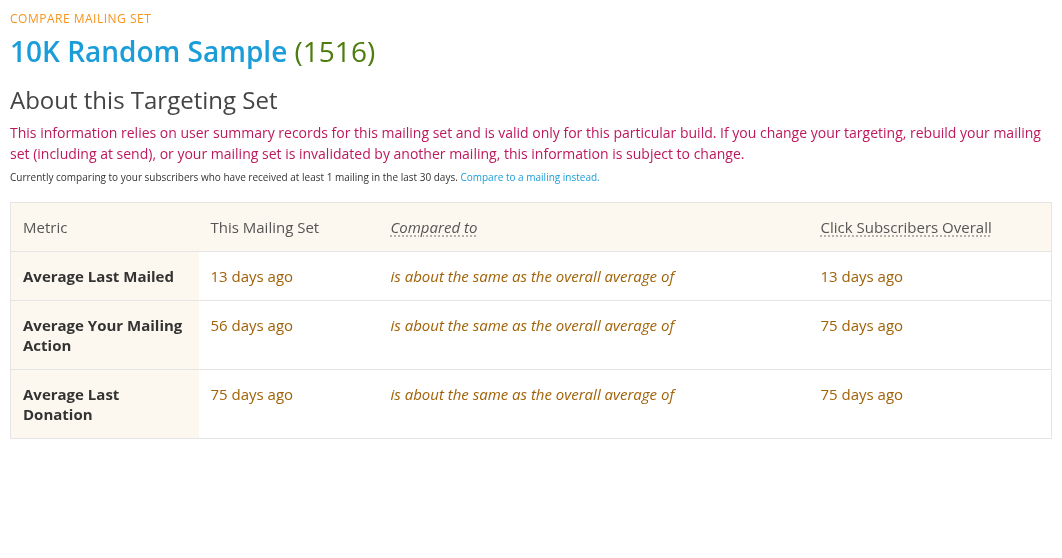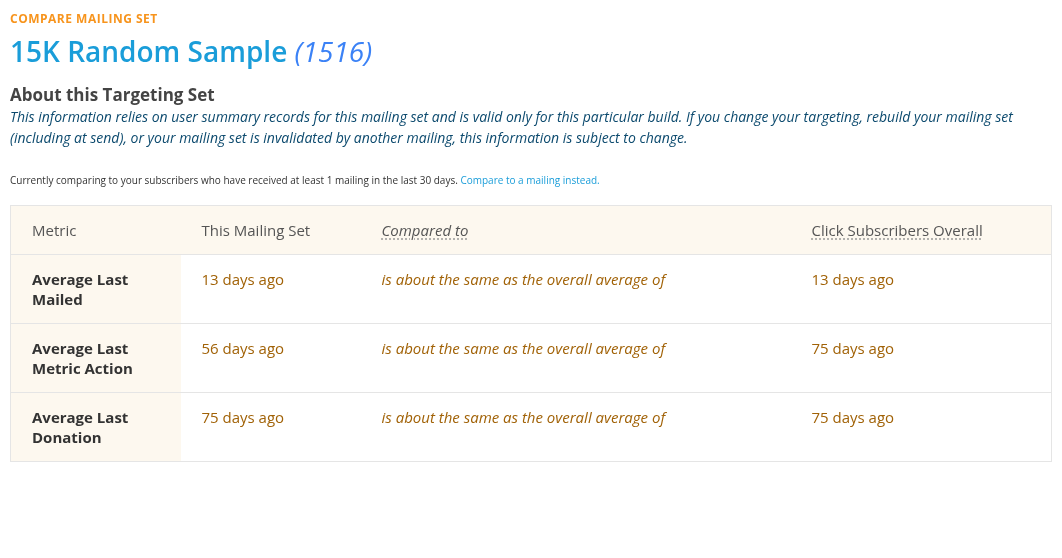--- a/index.html
+++ b/index.html
@@ -6,100 +6,99 @@
     body {
       font-family: "Open Sans", -apple-system, BlinkMacSystemFont, "Segoe UI", Roboto, sans-serif;
       background: #fff;
       color: #333;
       padding: 10px 10px 0 10px;
       font-size: 14px;
       width: 1062px;
     }
     .eyebrow {
       color: #f7941d;
-      font-weight: 700;
+      font-weight: 400;
       font-size: 12px;
       letter-spacing: 0.5px;
       text-transform: uppercase;
       margin-bottom: 8px;
     }
     .page-title {
       font-size: 28px;
       font-weight: 600;
       color: #1a9dd9;
       margin-bottom: 14px;
       line-height: 1.2;
     }
     .page-title .count {
-      color: #3b82f6;
+      color: #4d7c0f;
       font-weight: 400;
-      font-style: italic;
     }
     .section-heading {
-      font-size: 17px;
-      font-weight: 700;
+      font-size: 24px;
+      font-weight: 400;
       color: #444;
+      margin-bottom: 6px;
     }
     .description {
-      color: #0c4a6e;
+      color: #be185d;
       font-size: 14px;
       line-height: 1.5;
-      margin-bottom: 25px;
-      font-style: italic;
+      margin-bottom: 6px;
     }
     .compare-line {
       color: #333;
       font-size: 10px;
       margin-bottom: 18px;
     }
     .link {
       color: #1a9dd9;
       text-decoration: none;
       cursor: pointer;
     }
     table {
       width: 100%;
       border-collapse: collapse;
       border: 1px solid #e5e5e5;
     }
     th, td {
       text-align: left;
-      padding: 14px 21px;
+      padding: 14px 12px;
       border-bottom: 1px solid #e5e5e5;
       vertical-align: top;
     }
     th {
       font-weight: 400;
       color: #555;
       background: #fdf8ef;
       font-size: 15px;
     }
     th.dotted {
       text-decoration: underline dotted;
       text-underline-offset: 3px;
       text-decoration-color: #999;
     }
     td.metric-name {
       background: #fdf8ef;
       font-weight: 700;
       color: #333;
-      width: 170px;
+      width: 188px;
     }
     td { color: #a16207; font-size: 15px; }
     .col-this { width: 180px; }
     .col-compare { width: 430px; font-style: italic; }
     tr:last-child td { border-bottom: none; }
   </style>
 </head>
 <body>
 
 <div class="eyebrow">COMPARE MAILING SET</div>
 
 <h1 class="page-title">
-  <span>15K Random Sample</span>
+  <span>10K Random Sample</span>
   <span class="count">(1516)</span>
 </h1>
 
 <h2 class="section-heading">About this Targeting Set</h2>
 
 <p class="description">This information relies on user summary records for this mailing set and is valid only for this particular build. If you change your targeting, rebuild your mailing set (including at send), or your mailing set is invalidated by another mailing, this information is subject to change.</p>
 
 <p class="compare-line">
   <span>Currently comparing to your subscribers who have received at least 1 mailing in the last 30 days. </span><a class="link">Compare to a mailing instead.</a>
 </p>
@@ -114,21 +113,21 @@
     </tr>
   </thead>
   <tbody>
     <tr>
       <td class="metric-name">Average Last Mailed</td>
       <td class="col-this">13 days ago</td>
       <td class="col-compare">is about the same as the overall average of</td>
       <td>13 days ago</td>
     </tr>
     <tr>
-      <td class="metric-name">Average Last Metric Action</td>
+      <td class="metric-name">Average Your Mailing Action</td>
       <td class="col-this">56 days ago</td>
       <td class="col-compare">is about the same as the overall average of</td>
       <td>75 days ago</td>
     </tr>
     <tr>
       <td class="metric-name">Average Last Donation</td>
       <td class="col-this">75 days ago</td>
       <td class="col-compare">is about the same as the overall average of</td>
       <td>75 days ago</td>
     </tr>

